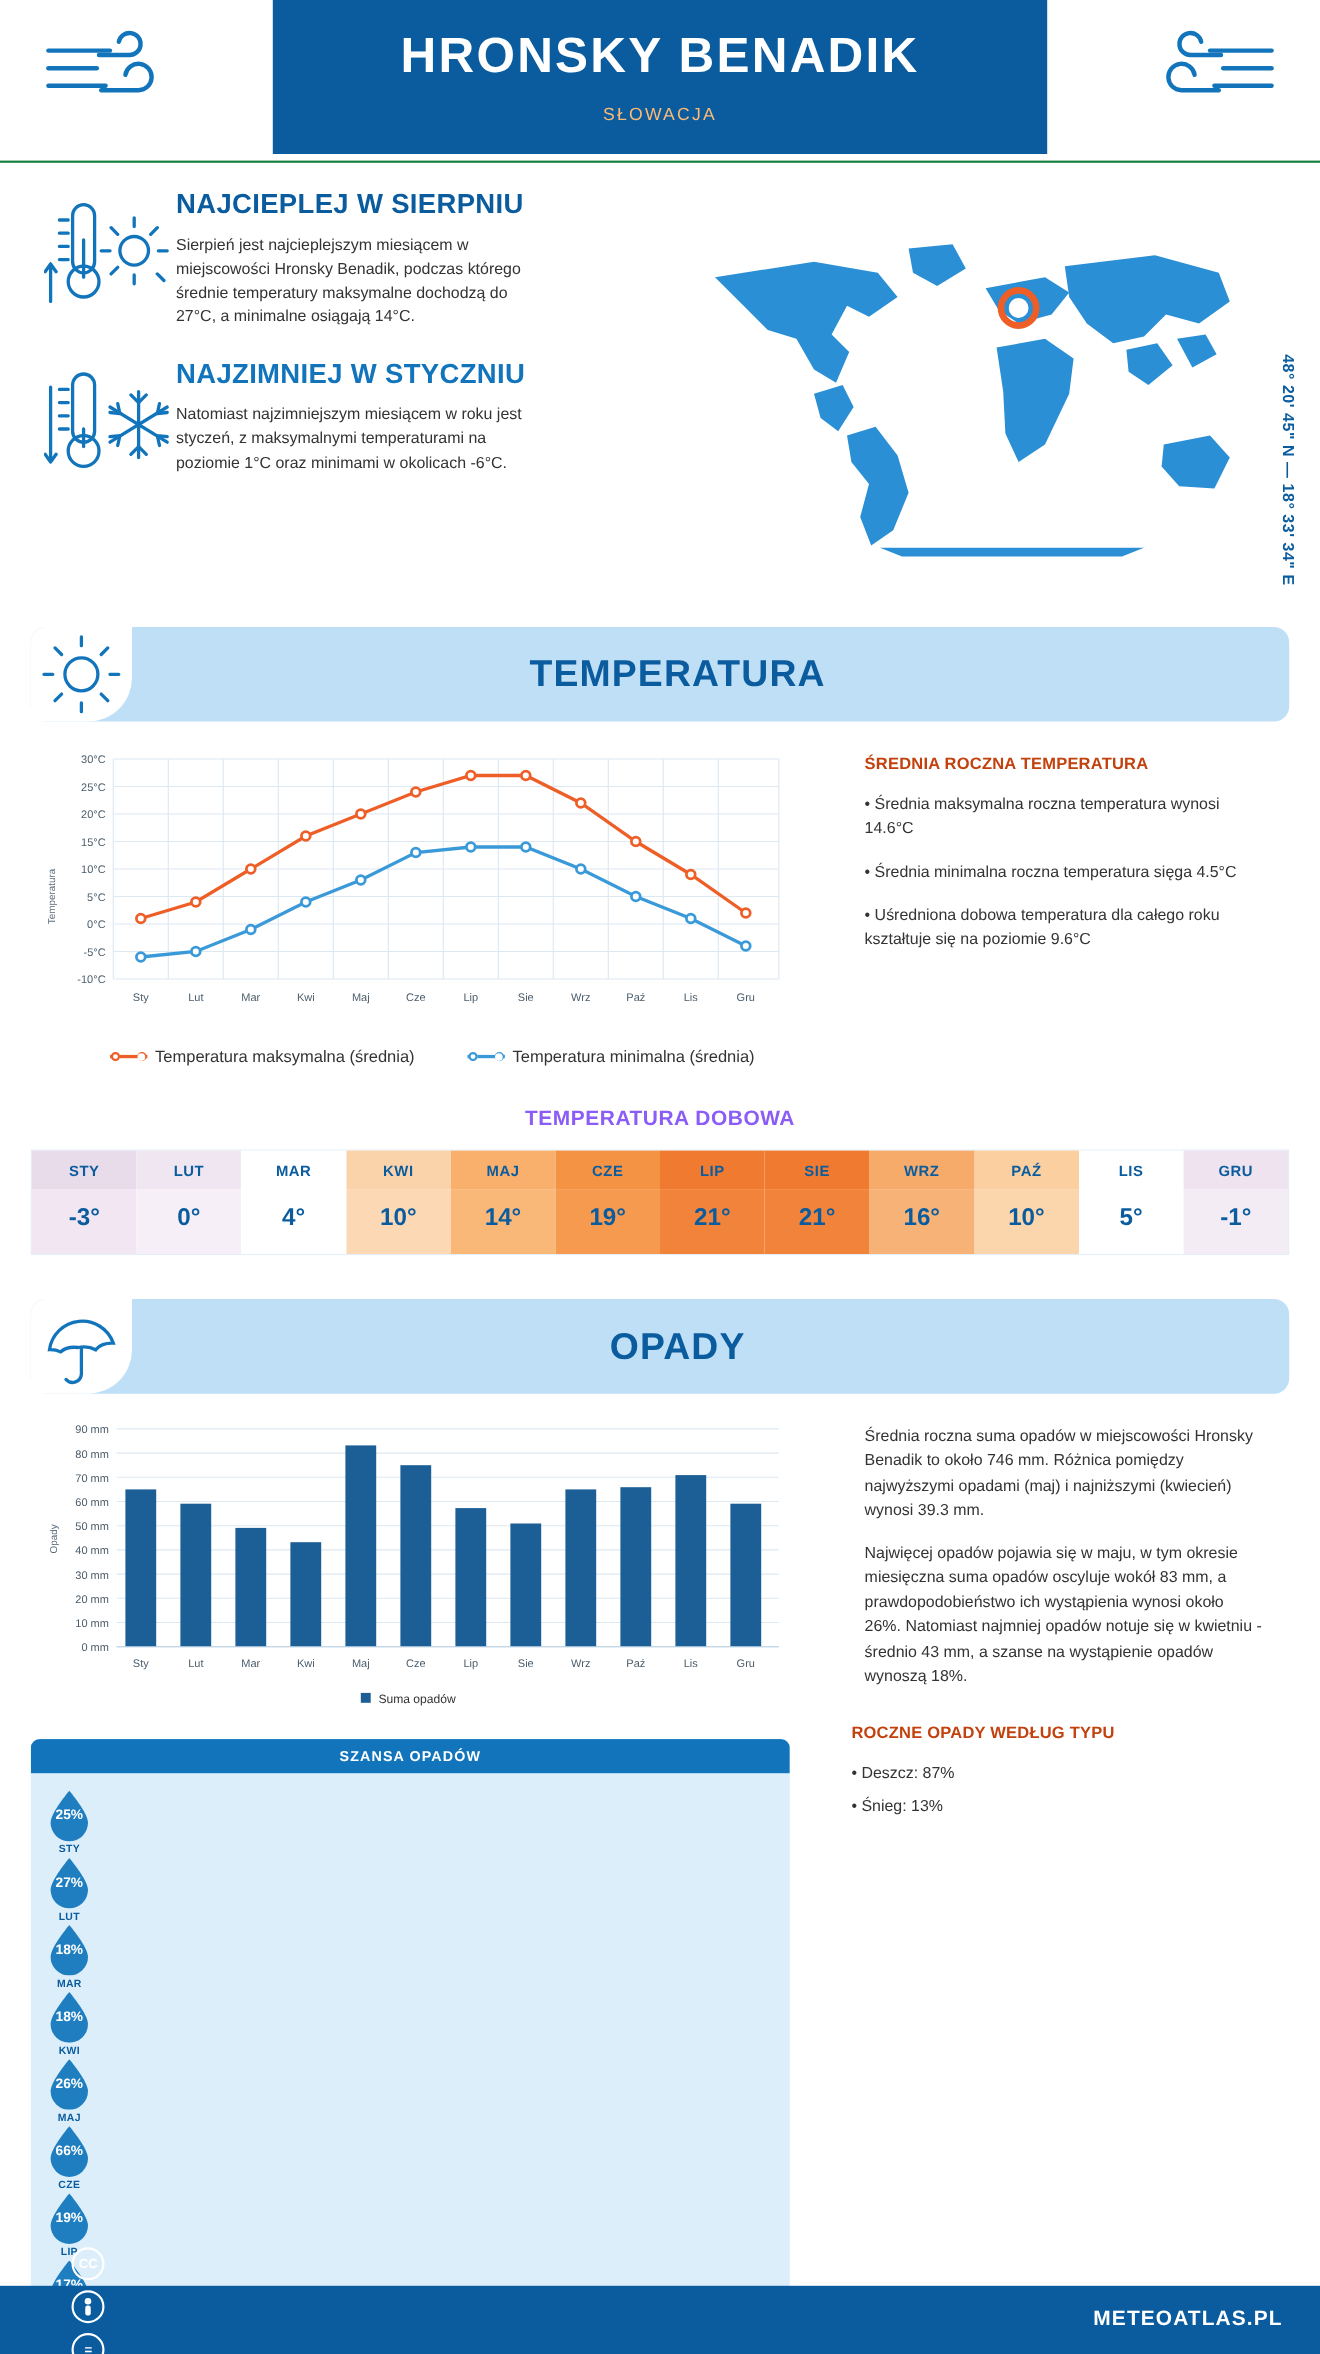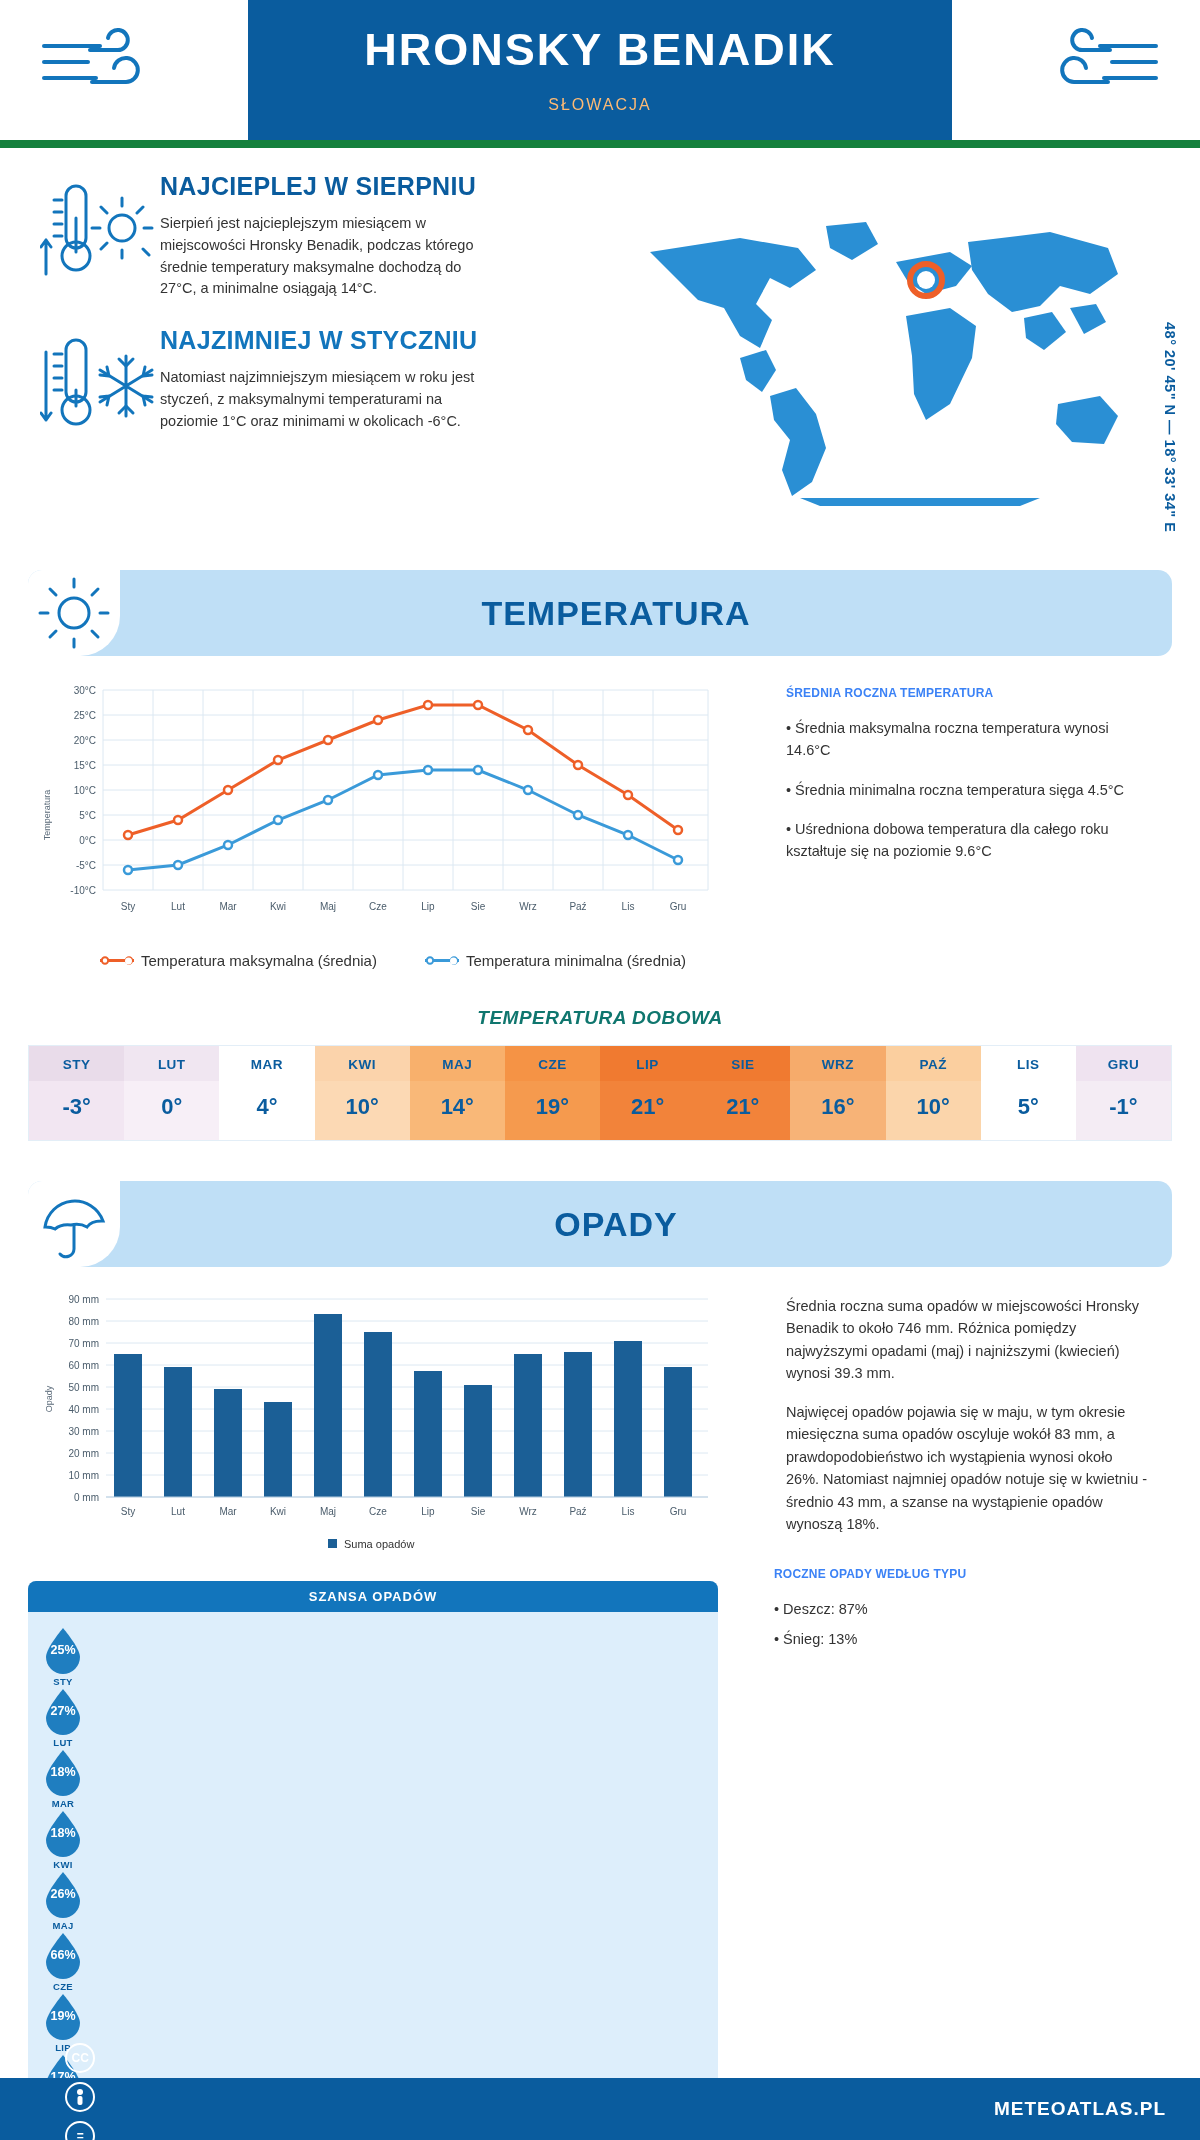--- a/index.html
+++ b/index.html
@@ -15,21 +15,21 @@
     width: 1200px;
     height: 2140px;
     position: relative;
     padding: 0;
   }
 
   
   .header {
     position: relative;
     height: 148px;
-    border-bottom: 8px solid #15803d;
+    border-bottom: 2px solid #15803d;
   }
   .header-banner {
     position: absolute;
     left: 248px;
     top: 0;
     width: 704px;
     height: 140px;
     background: #0a5c9e;
     display: flex;
     flex-direction: column;
@@ -144,22 +144,22 @@
     font-weight: bold;
     letter-spacing: 1px;
     padding-right: 60px;
   }
 
   
   .temp-section { display: flex; padding: 24px 28px 0 28px; }
   .chart-col { width: 730px; }
   .side-col { width: 390px; padding-left: 28px; padding-top: 6px; }
   .side-heading {
-    color: #3b82f6;
-    font-size: 12px;
+    color: #c2410c;
+    font-size: 15px;
     font-weight: bold;
     margin-bottom: 18px;
     letter-spacing: .2px;
   }
   .side-item {
     color: #333333;
     font-size: 14.5px;
     line-height: 1.5;
     margin-bottom: 18px;
   }
@@ -183,26 +183,25 @@
   .legend-line::before, .legend-line::after {
     content:""; position:absolute; top:50%; transform: translateY(-50%);
     width:7px;height:7px;border-radius:50%;background:#fff;
   }
   .legend-line::before { left: 2px; }
   .legend-line::after { right: 2px; }
 
   
   .daily-title {
     text-align: center;
-    color: #0f766e;
+    color: #8b5cf6;
     font-size: 19px;
     font-weight: bold;
     letter-spacing: .5px;
     margin: 38px 0 16px 0;
-    font-style: italic;
   }
   .daily-table {
     margin: 0 28px;
     display: flex;
     border: 1px solid #e3eef7;
   }
   .daily-cell { flex: 1; text-align: center; }
   .daily-cell .m {
     font-size: 13.5px;
     font-weight: bold;

